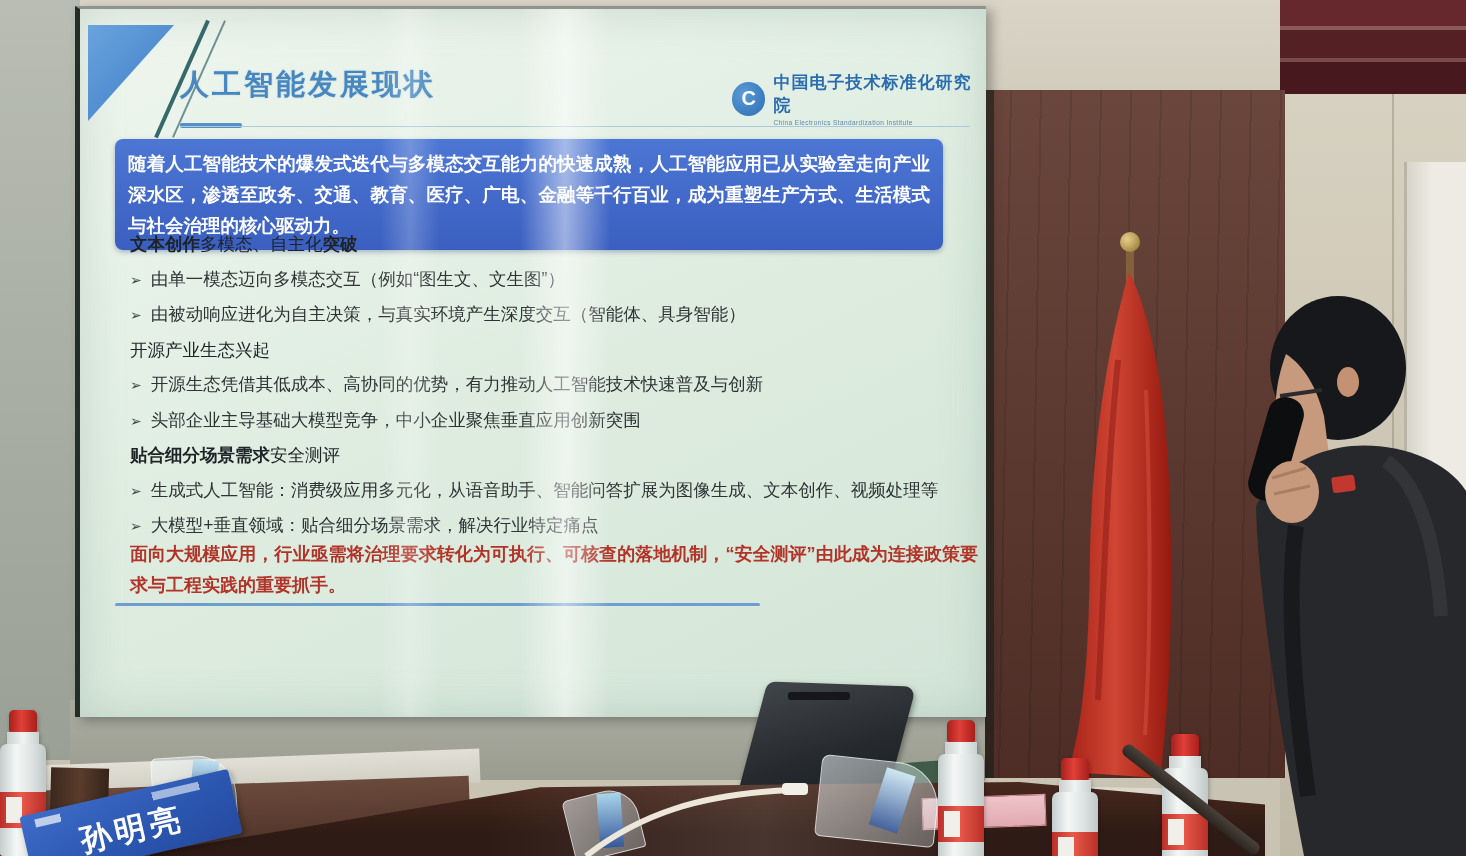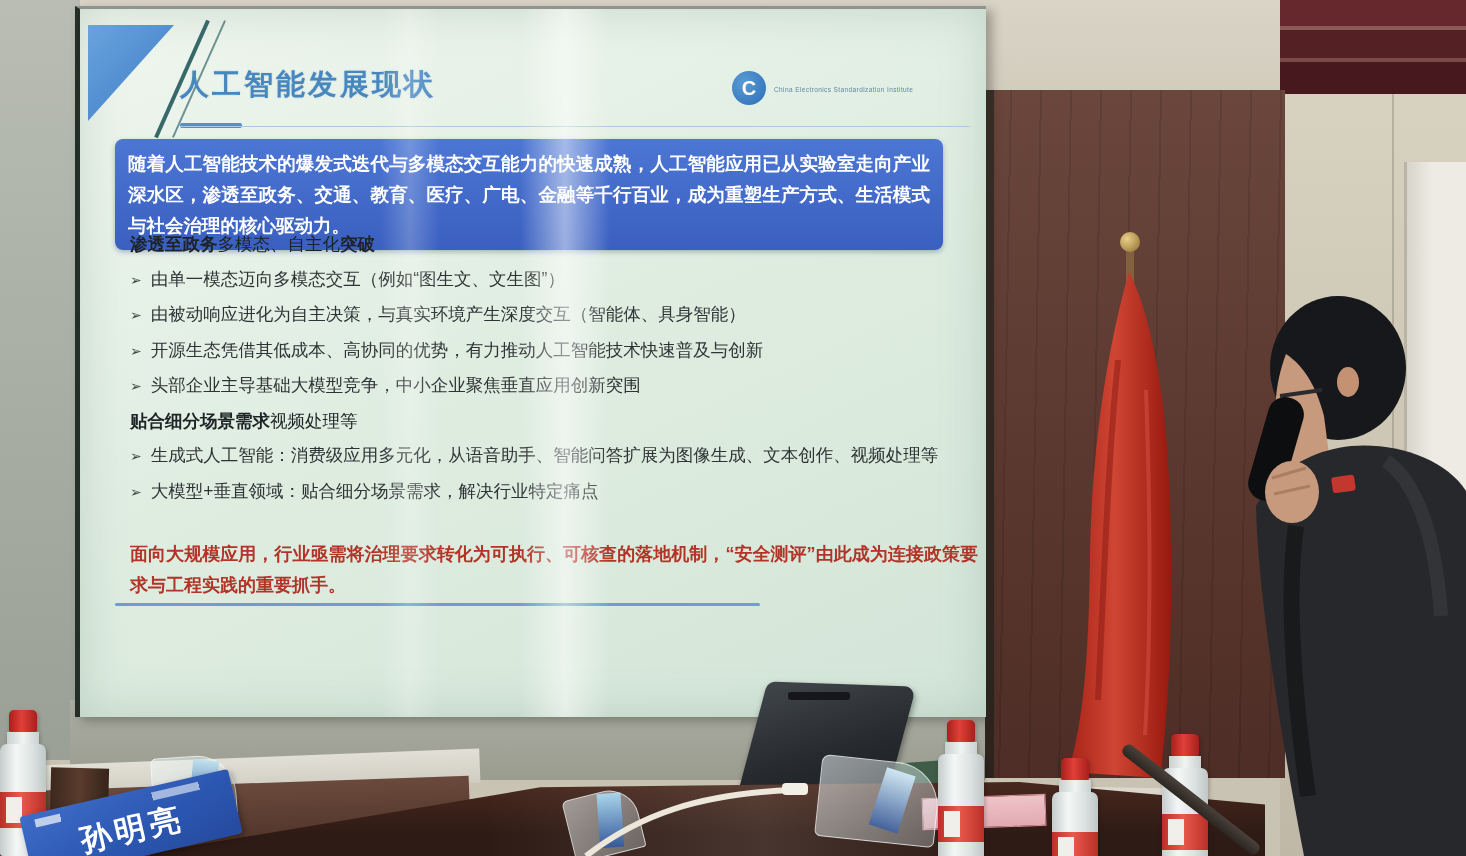--- a/index.html
+++ b/index.html
@@ -133,33 +133,35 @@
     <div class="slash1"></div>
     <div class="slash2"></div>
   </div>
   <div class="abs" id="slide-title">人工智能发展现状</div>
   <div class="abs" id="title-underline-a"></div>
   <div class="abs" id="title-underline-b"></div>
 
   <div class="abs" id="cesi-logo">
     <div class="ball">C</div>
     <div>
+      <div class="cn">中国电子技术标准化研究院</div>
       <div class="en">China  Electronics  Standardization  Institute</div>
     </div>
   </div>
 
   <div class="abs" id="intro-banner">随着人工智能技术的爆发式迭代与多模态交互能力的快速成熟，人工智能应用已从实验室走向产业深水区，渗透至政务、交通、教育、医疗、广电、金融等千行百业，成为重塑生产方式、生活模式与社会治理的核心驱动力。</div>
 
   <div class="abs" id="slide-body">
-      <div class="line header"><span>渗透至政务</span><span class="b">多模态、自主化</span><span>突破</span></div>
+      <div class="line header"><span>文本创作</span><span class="b">多模态、自主化</span><span>突破</span></div>
       <div class="line bullet"><span class="marker">➢</span><span>由单一模态迈向多模态交互（例如“图生文、文生图”）</span></div>
       <div class="line bullet"><span class="marker">➢</span><span>由被动响应进化为自主决策，与真实环境产生深度交互（智能体、具身智能）</span></div>
+      <div class="line header"><span class="b">开源产业生态兴起</span></div>
       <div class="line bullet"><span class="marker">➢</span><span>开源生态凭借其低成本、高协同的优势，有力推动人工智能技术快速普及与创新</span></div>
       <div class="line bullet"><span class="marker">➢</span><span>头部企业主导基础大模型竞争，中小企业聚焦垂直应用创新突围</span></div>
-      <div class="line header"><span>贴合细分场景需求</span><span class="b">视频处理等</span></div>
+      <div class="line header"><span>贴合细分场景需求</span><span class="b">安全测评</span></div>
       <div class="line bullet"><span class="marker">➢</span><span>生成式人工智能：消费级应用多元化，从语音助手、智能问答扩展为图像生成、文本创作、视频处理等</span></div>
       <div class="line bullet"><span class="marker">➢</span><span>大模型+垂直领域：贴合细分场景需求，解决行业特定痛点</span></div>
     </div>
 
   <div class="abs" id="slide-footer-highlight">面向大规模应用，行业亟需将治理要求转化为可执行、可核查的落地机制，“安全测评”由此成为连接政策要求与工程实践的重要抓手。</div>
   <div class="abs" id="slide-bottom-line"></div>
 
   <div class="crease" id="crease1"></div>
   <div class="crease" id="crease2"></div>
 </div>

